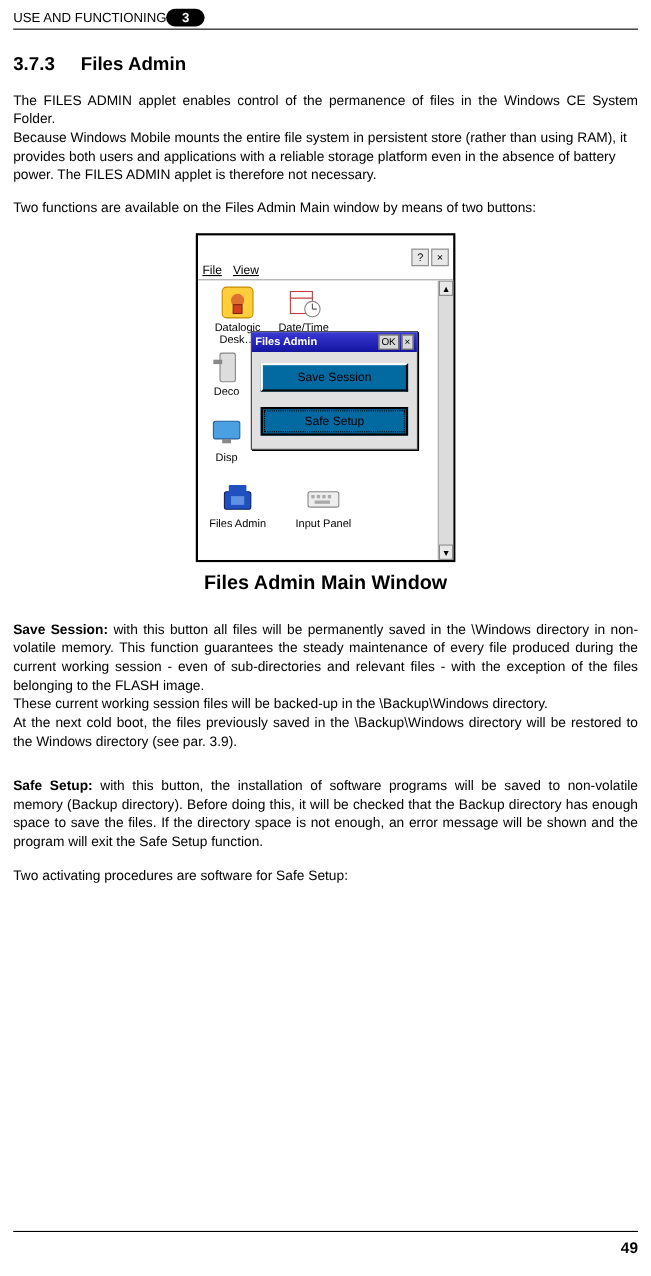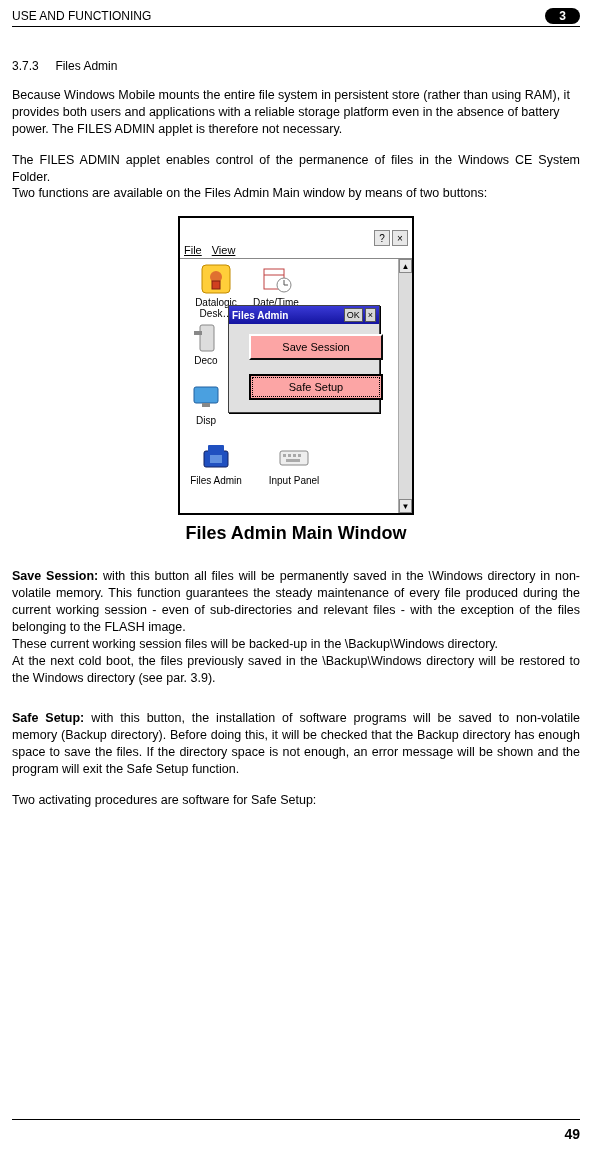--- a/index.html
+++ b/index.html
@@ -14,36 +14,35 @@
     position: relative;
     box-sizing: border-box;
   }
   .page {
     padding: 8px 12px 12px 12px;
     box-sizing: border-box;
   }
   .header-row {
     display: flex;
     align-items: center;
-    justify-content: space-between;
     border-bottom: 1px solid #000;
     padding-bottom: 2px;
   }
   .page-badge {
     background: #000;
     color: #fff;
     border-radius: 10px;
     padding: 1px 14px;
     font-weight: bold;
     font-size: 12px;
   }
   .section-title {
-    font-weight: normal;
-    font-size: 12px;
-    margin-top: 32px;
+    font-weight: bold;
+    font-size: 17px;
+    margin-top: 22px;
     margin-bottom: 14px;
   }
   .body-text {
     font-size: 12.5px;
     line-height: 1.35;
     text-align: justify;
     margin-bottom: 14px;
   }
   .body-text.no-margin {
     margin-bottom: 0;
@@ -155,29 +154,28 @@
     margin-left: 2px;
     line-height: 12px;
   }
   .dialog-body {
     padding: 10px 8px 12px 8px;
   }
   .dlg-btn {
     display: block;
     width: 100%;
     box-sizing: border-box;
-    background: #fca5a5;
+    background: #0369a1;
     border: 2px outset #fff;
     border-right-color: #606060;
     border-bottom-color: #606060;
     font-size: 11px;
     padding: 5px 0;
     margin-bottom: 14px;
     text-align: center;
-    margin-left: 12px;
   }
   .dlg-btn.focused {
     outline: 1px dotted #000;
     outline-offset: -4px;
     border: 2px solid #000;
   }
   .fig-caption {
     text-align: center;
     font-weight: bold;
     font-size: 18px;
@@ -208,22 +206,22 @@
     <span>USE AND FUNCTIONING</span>
     <span class="page-badge">3</span>
   </div>
 
   <div class="section-title">
     <span>3.7.3</span>
     &nbsp;&nbsp;&nbsp;
     <span>Files Admin</span>
   </div>
 
+  <div class="body-text no-margin">The FILES ADMIN applet enables control of the permanence of files in the Windows CE System Folder.</div>
   <div class="body-text" style="text-align:left">Because Windows Mobile mounts the entire file system in persistent store (rather than using RAM), it provides both users and applications with a reliable storage platform even in the absence of battery power. The FILES ADMIN applet is therefore not necessary.</div>
-  <div class="body-text no-margin">The FILES ADMIN applet enables control of the permanence of files in the Windows CE System Folder.</div>
   <div class="body-text">Two functions are available on the Files Admin Main window by means of two buttons:</div>
 
   <div class="screenshot-wrap">
     <div class="menubar">
       <span class="menu-item"><span>File</span></span>
       <span class="menu-item"><span>View</span></span>
       <span class="spacer"></span>
       <span class="win-btn">
           <span>?</span>
         </span>

